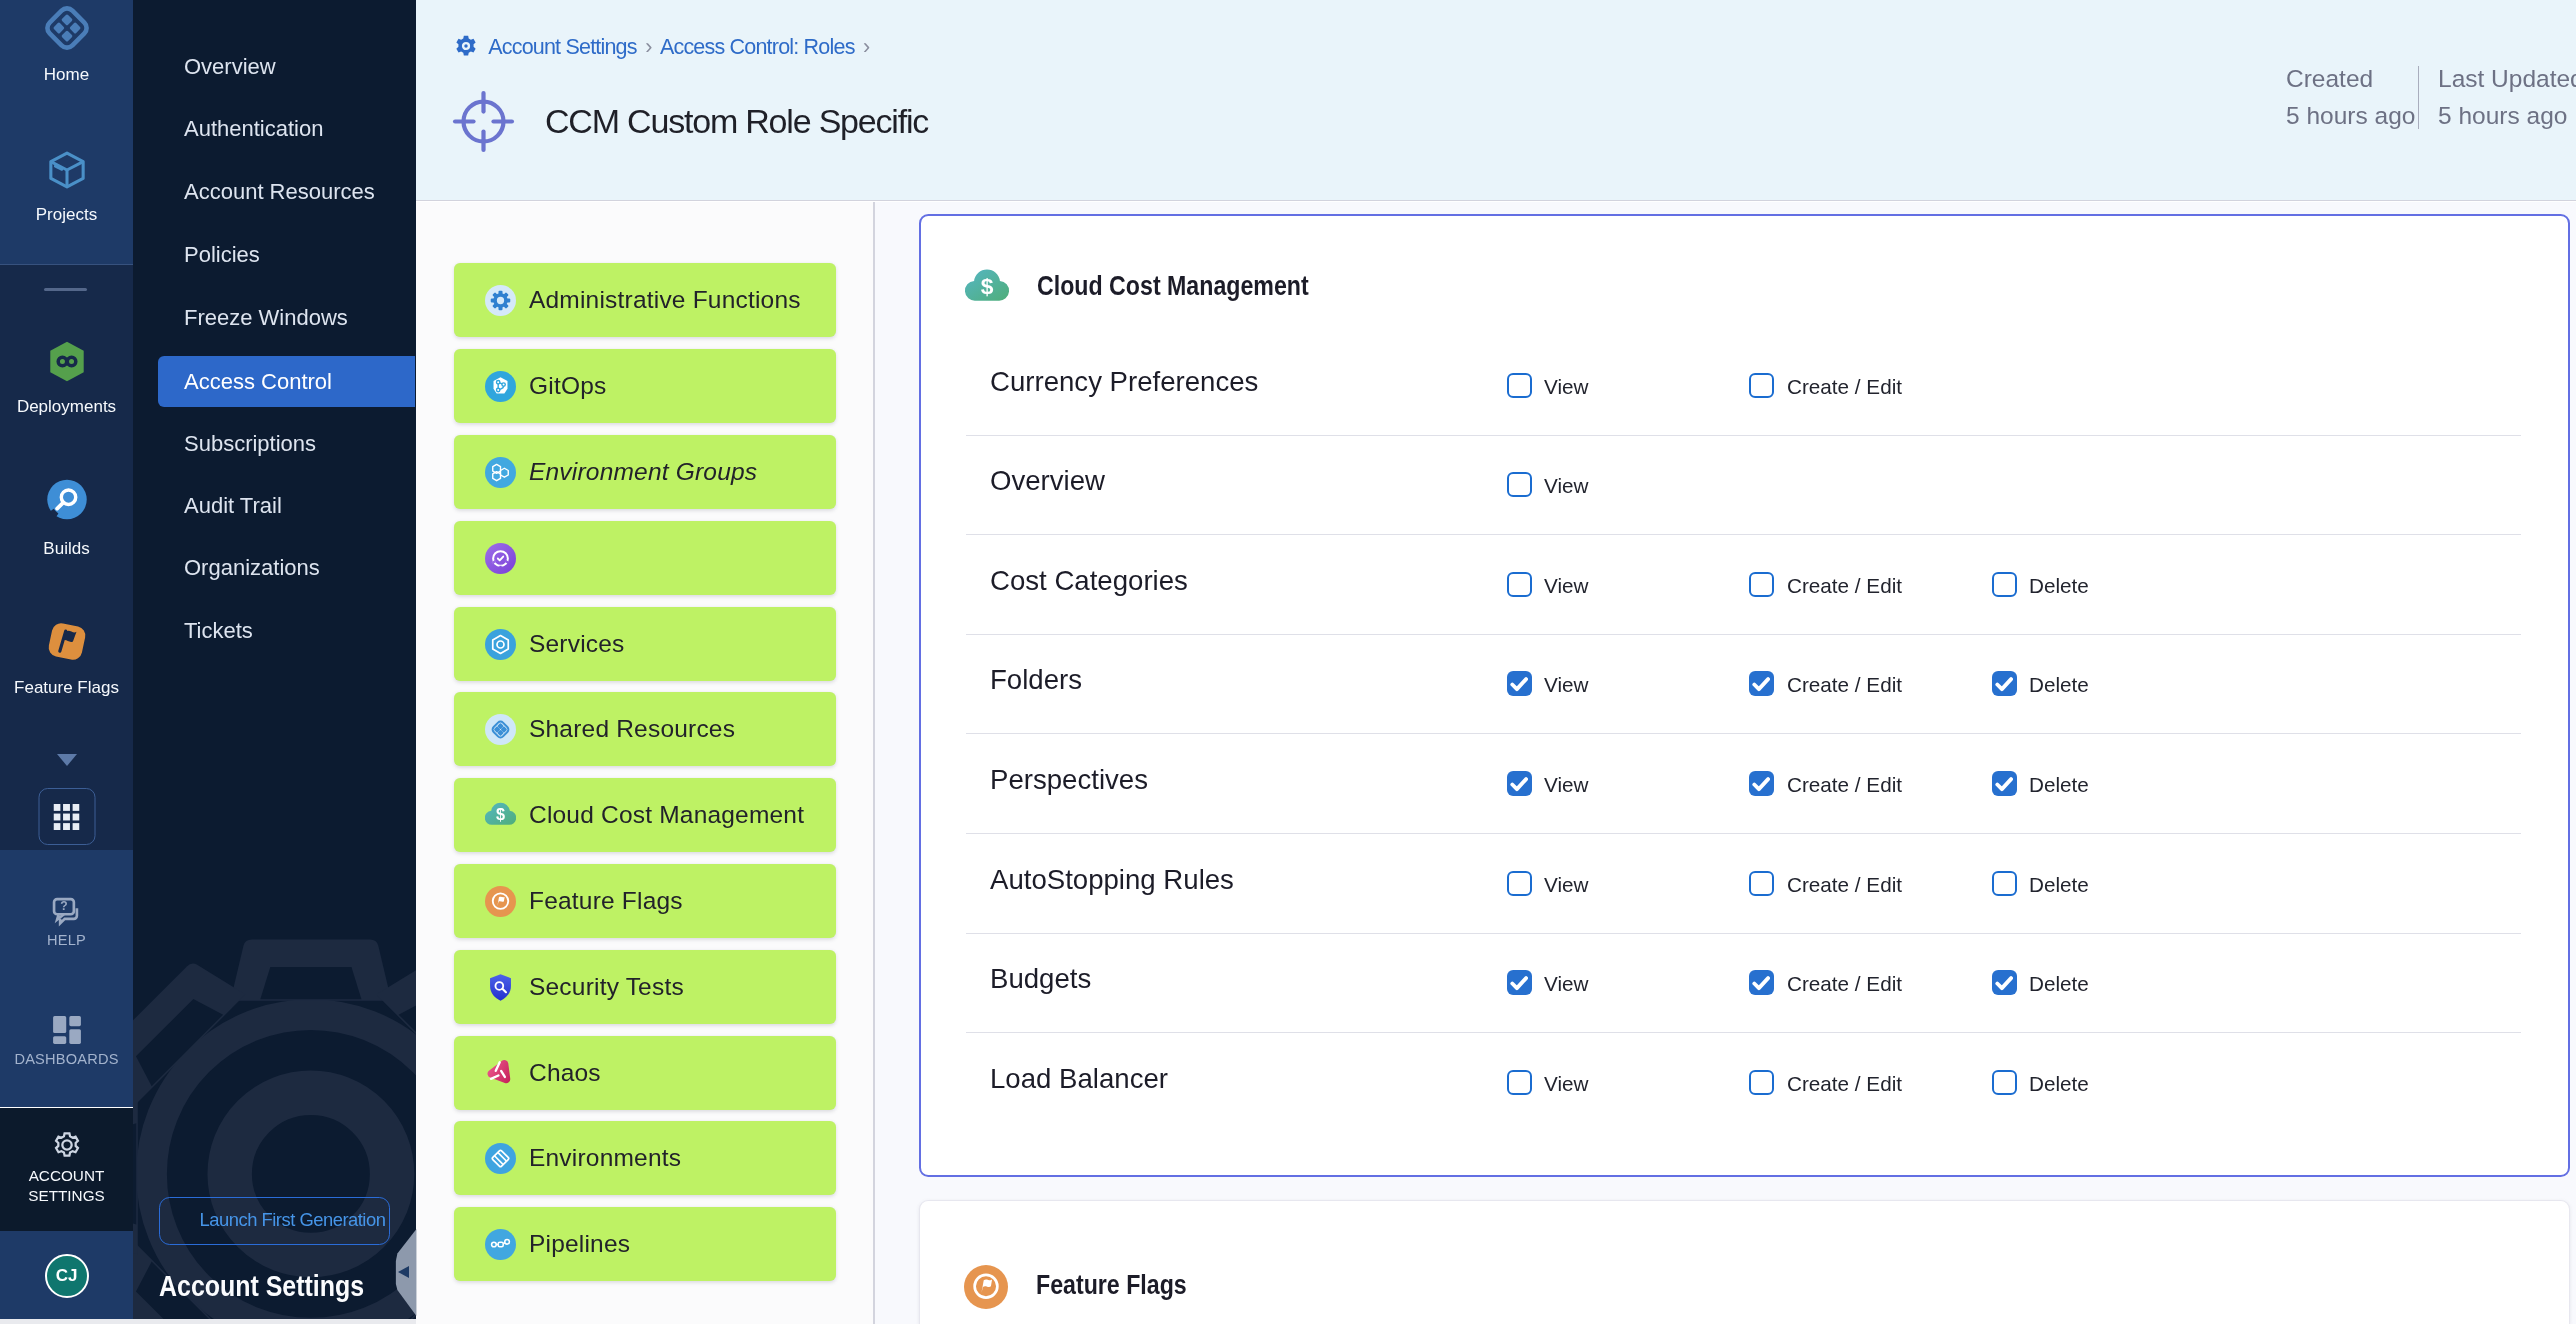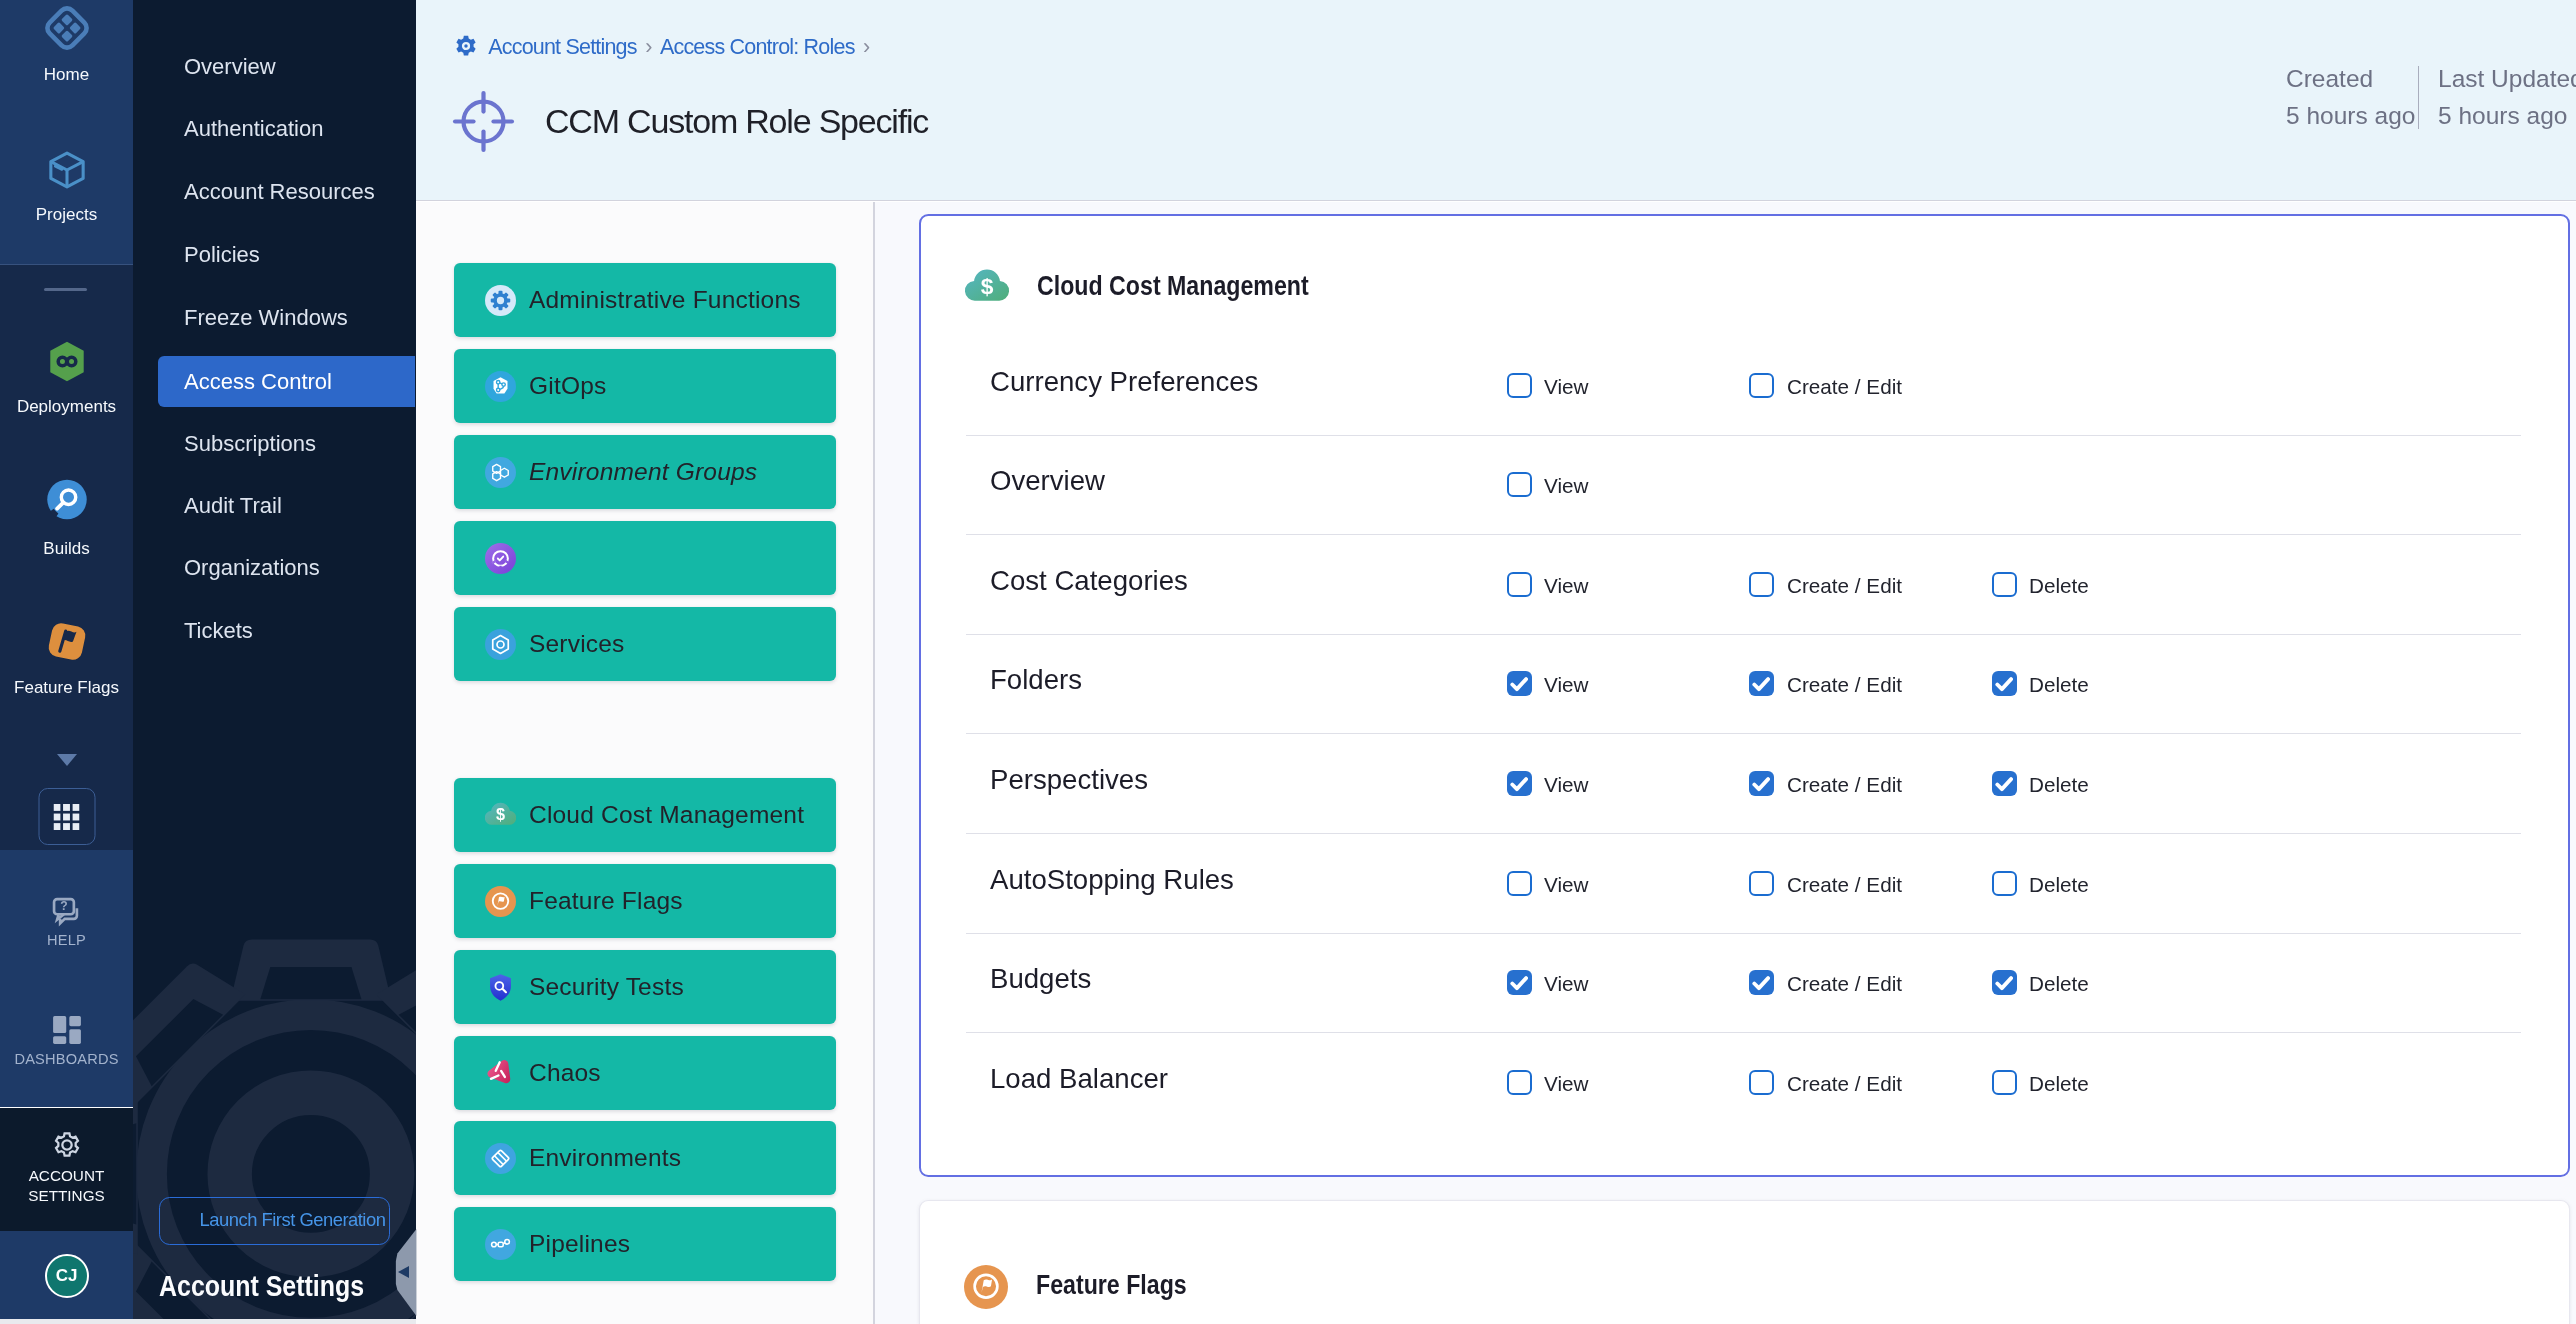--- a/index.html
+++ b/index.html
@@ -34,21 +34,21 @@
 #title-text { position:absolute; left:129px; top:102px; font-size:34px; letter-spacing:-1.2px; font-weight:500; color:#1f2028; }
 #meta { position:absolute; left:1870px; top:60px; }
 .meta-col { position:absolute; top:0; font-size:24.5px; color:#6d7184; line-height:37px; white-space:nowrap; }
 #meta .mdiv { position:absolute; left:132px; top:6.1px; width:0.8px; height:63px; background:#a9adbd; }
 
 
 #listcol { position:absolute; left:416px; top:202px; width:457px; height:1122px; background:#fbfbfc; }
 #vdiv { position:absolute; left:873px; top:202px; width:1.5px; height:1122px; background:#d3d4de; }
 #rightcol { position:absolute; left:875px; top:202px; width:1701px; height:1122px; background:#f8f9fd; }
 
-.rescard { position:absolute; left:38px; width:382px; height:74px; background:#14b8a6; border-radius:6.1px;
+.rescard { position:absolute; left:38px; width:382px; height:74px; background:#bef264; border-radius:6.1px;
   box-shadow:0 1.5px 3.8px rgba(96,97,112,0.18), 0 0 0.8px rgba(40,41,61,0.06); }
 .rescard .ric { position:absolute; left:31px; top:21.5px; width:31px; height:31px; }
 .rescard .rtx { position:absolute; left:75px; top:0; height:74px; line-height:74px; font-size:24.5px; letter-spacing:0.2px; color:#22222a; white-space:nowrap; }
 
 
 #ccm { position:absolute; left:44px; top:12.3px; width:1651px; height:963px; background:#fff; border:2.3px solid #636fe3; border-radius:9.2px; }
 .sec-ic { position:absolute; }
 .sec-title { position:absolute; font-size:27.6px; font-weight:bold; color:#1c1c28; transform:scaleX(0.84); transform-origin:0 50%; white-space:nowrap; }
 .prow { position:absolute; left:0; width:1647px; height:100px; }
 .prow .plabel { position:absolute; left:69px; top:30px; font-size:27.6px; color:#1c1c28; white-space:nowrap; }
@@ -319,20 +319,35 @@
         </svg>
       </div>
       <div class="rescard" style="top: 405px;">
         <svg class="ric" viewBox="0 0 40 40" width="31" height="31">
           <circle cx="20" cy="20" r="20" fill="#3aa2dd"></circle>
           <path d="M20 8.5 l10 5.75 v11.5 l-10 5.75 -10 -5.75 v-11.5 Z" fill="none" stroke="#fff" stroke-width="2.2" stroke-linejoin="round"></path>
           <circle cx="20" cy="20" r="4.5" fill="none" stroke="#fff" stroke-width="2.2"></circle>
         </svg>
         <div class="rtx">Services</div>
       </div>
+      <div class="rescard" style="top: 490px;">
+        <svg class="ric" viewBox="0 0 40 40" width="31" height="31">
+          <circle cx="20" cy="20" r="20" fill="#cfe7f8"></circle>
+          <g transform="rotate(45 20 20)" fill="none" stroke="#3a8fd6" stroke-width="2.6">
+            <rect x="11.5" y="11.5" width="17" height="17" rx="4.5"></rect>
+          </g>
+          <g fill="#3a8fd6">
+            <rect x="17" y="12.6" width="6" height="6" rx="1.2" transform="rotate(45 20 15.6)"></rect>
+            <rect x="17" y="21.4" width="6" height="6" rx="1.2" transform="rotate(45 20 24.4)"></rect>
+            <rect x="12.6" y="17" width="6" height="6" rx="1.2" transform="rotate(45 15.6 20)"></rect>
+            <rect x="21.4" y="17" width="6" height="6" rx="1.2" transform="rotate(45 24.4 20)"></rect>
+          </g>
+        </svg>
+        <div class="rtx">Shared Resources</div>
+      </div>
       <div class="rescard" style="top: 576px;">
         <svg class="ric" viewBox="0 0 40 40" width="31" height="31">
           <defs>
             <linearGradient id="gcc" x1="0" y1="0" x2="1" y2="1">
               <stop offset="0" stop-color="#55b6c4"></stop>
               <stop offset="1" stop-color="#4fae79"></stop>
             </linearGradient>
           </defs>
           <path d="M20 3.5 a12 12 0 0 1 12 10.5 a9 9 0 0 1 -1.5 18 h-21 a9 9 0 0 1 -1.5 -18 a12 12 0 0 1 12 -10.5 Z" fill="url(#gcc)"></path>
           <text x="20" y="26" font-size="21" font-weight="bold" fill="#fff" text-anchor="middle">$</text>

